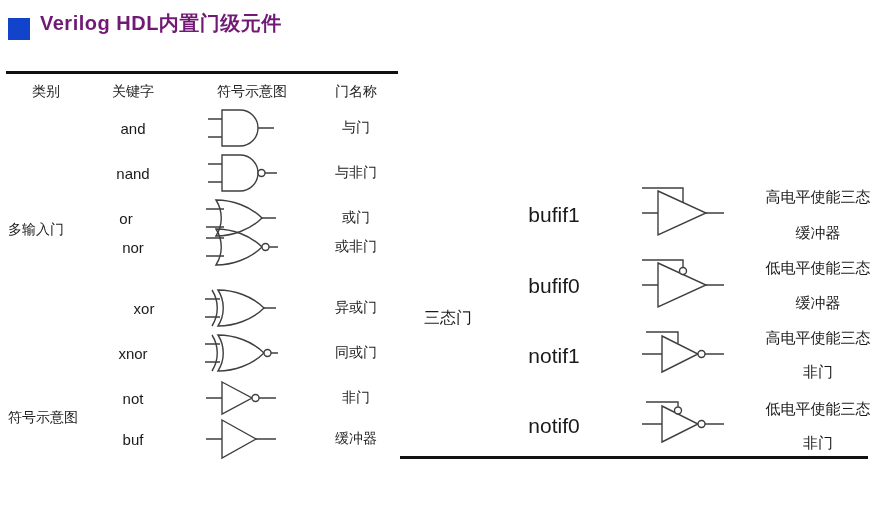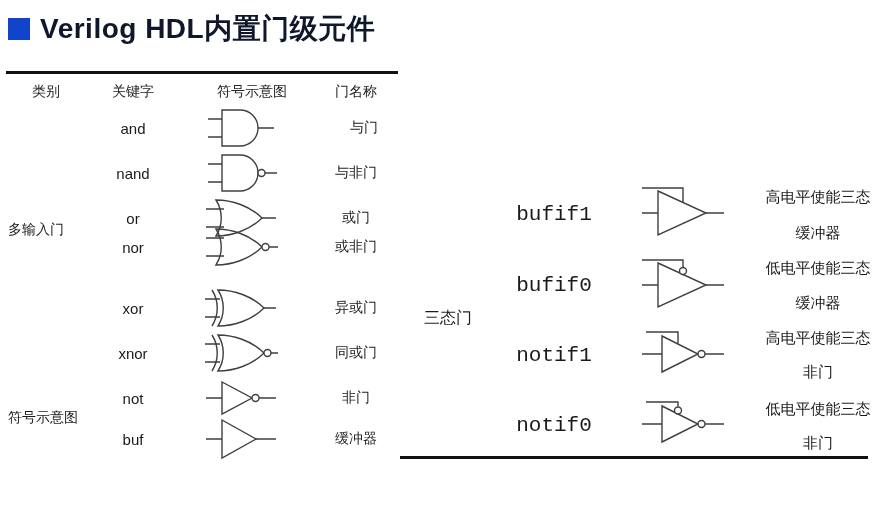--- a/index.html
+++ b/index.html
@@ -2,24 +2,24 @@
 <html><head>
 <meta charset="utf-8">
 <style>
   html,body{margin:0;padding:0;}
   body{
     width:882px;height:509px;position:relative;background:#ffffff;
     font-family:"Liberation Sans","DejaVu Sans",sans-serif;
     color:#1a1a1a;overflow:hidden;
   }
   .abs{position:absolute;}
-  .cx{transform:translateX(-50%);white-space:nowrap;font-family:Liberation Mono, monospace;}
+  .cx{transform:translateX(-50%);white-space:nowrap;}
   
   .title-bullet{left:8px;top:18px;width:22px;height:22px;}
-  .title-text{left:40px;top:10px;font-size:28px;font-weight:600;letter-spacing:.5px;color:#0f172a;}
+  .title-text{left:40px;top:10px;font-size:20px;font-weight:600;letter-spacing:.5px;color:#701a75;}
   
   .rule{background:#111;height:3px;}
   .rule-top{left:6px;top:71px;width:392px;}
   .rule-bottom{left:400px;top:456px;width:468px;}
   .hdr{top:83px;font-size:14px;color:#222;}
   .lrow{left:0;width:400px;height:45px;display:block;}
   .cell{top:50%;transform:translate(-50%,-50%);white-space:nowrap;position:absolute;}
   .kw{font-size:15px;}
   .cname{font-size:14px;}
   .cat{left:8px;font-size:14px;}
@@ -48,37 +48,37 @@
 <span class="abs cat" style="top:409px">符号示意图</span>
 
 <div class="abs lrow" style="top:105px">
   <span class="cell kw" style="left:133px">and</span>
   <span class="cell" style="left:240px">
     <svg width="76" height="46" viewBox="0 0 76 46" class="gate">
       <path d="M6,14 H20 M6,32 H20 M56,23 H72"></path>
       <path d="M20,5 L38,5 A18,18 0 0 1 38,41 L20,41 Z"></path>
     </svg>
   </span>
-  <span class="cell cname" style="left:364px">与门</span>
+  <span class="cell cname" style="left:356px">与门</span>
 </div>
 
 <div class="abs lrow" style="top:150px">
   <span class="cell kw" style="left:133px">nand</span>
   <span class="cell" style="left:240px">
     <svg width="76" height="46" viewBox="0 0 76 46" class="gate">
       <path d="M6,14 H20 M6,32 H20 M63,23 H75"></path>
       <path d="M20,5 L38,5 A18,18 0 0 1 38,41 L20,41 Z"></path>
       <circle class="bubble" cx="59.5" cy="23" r="3.5"></circle>
     </svg>
   </span>
   <span class="cell cname" style="left:356px">与非门</span>
 </div>
 
 <div class="abs lrow" style="top:195px">
-  <span class="cell kw" style="left:133px">or</span>
+  <span class="cell kw" style="left:126px">or</span>
   <span class="cell" style="left:240px">
     <svg width="76" height="46" viewBox="0 0 76 46" class="gate">
       <path d="M4,14 H22 M4,32 H22 M60,23 H74"></path>
       <path d="M14,5 C30,5 48,11 60,23 C48,35 30,41 14,41 C21,30 21,16 14,5 Z"></path>
     </svg>
   </span>
   <span class="cell cname" style="left:356px">或门</span>
 </div>
 
 <div class="abs lrow" style="top:224px">
@@ -87,21 +87,21 @@
     <svg width="76" height="46" viewBox="0 0 76 46" class="gate">
       <path d="M4,14 H22 M4,32 H22 M67,23 H76"></path>
       <path d="M14,5 C30,5 48,11 60,23 C48,35 30,41 14,41 C21,30 21,16 14,5 Z"></path>
       <circle class="bubble" cx="63.5" cy="23" r="3.5"></circle>
     </svg>
   </span>
   <span class="cell cname" style="left:356px">或非门</span>
 </div>
 
 <div class="abs lrow" style="top:285px">
-  <span class="cell kw" style="left:133px">xor</span>
+  <span class="cell kw" style="left:144px">xor</span>
   <span class="cell" style="left:240px">
     <svg width="76" height="46" viewBox="0 0 76 46" class="gate">
       <path d="M3,14 H18 M3,32 H18 M62,23 H74"></path>
       <path d="M10,5 C17,16 17,30 10,41"></path>
       <path d="M16,5 C32,5 50,11 62,23 C50,35 32,41 16,41 C23,30 23,16 16,5 Z"></path>
     </svg>
   </span>
   <span class="cell cname" style="left:356px">异或门</span>
 </div>
 

